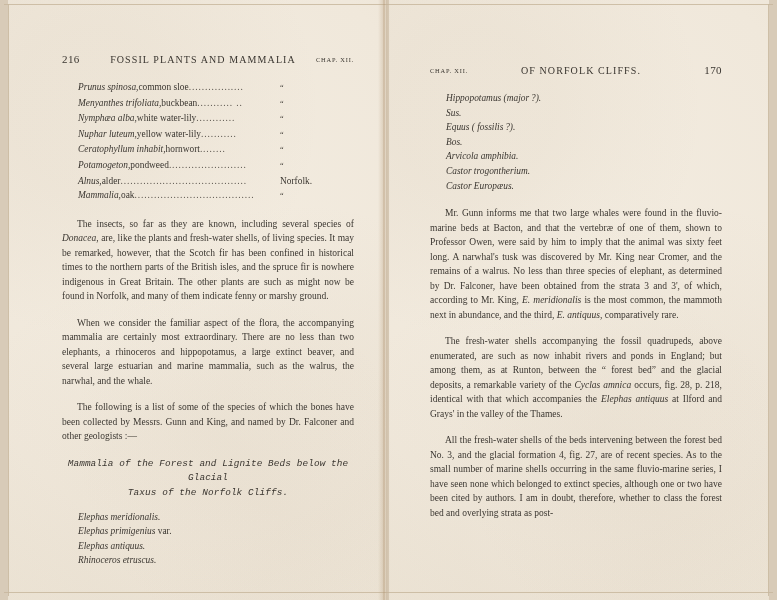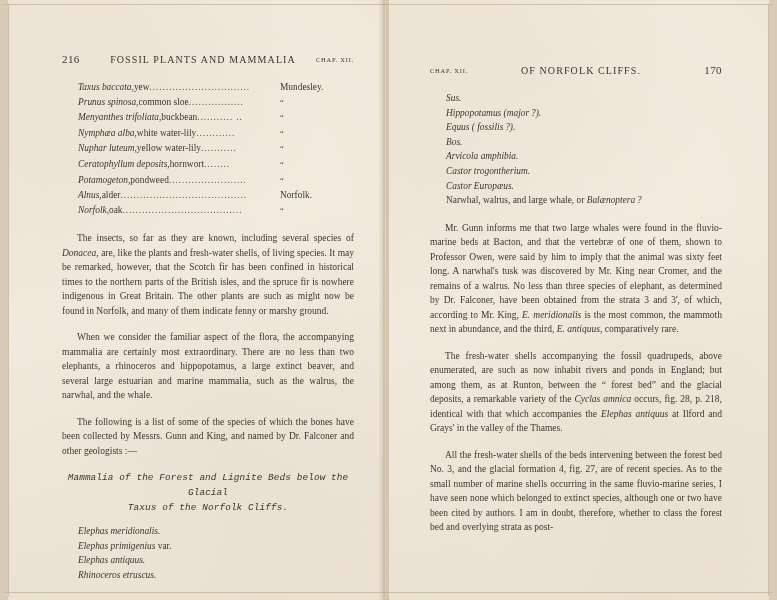--- a/index.html
+++ b/index.html
@@ -192,26 +192,20 @@
   <div class="page left ink-fade">
 
     <div class="runhead leftpg">
       <span class="folio">216</span>
       <span class="title">FOSSIL PLANTS AND MAMMALIA</span>
       <span class="chap">CHAP. XII.</span>
     </div>
 
     <div class="listing" id="plant-list">
         <div class="lrow">
-          <span class="name">Taxus baccata,</span>
-          <span class="common"> yew</span>
-          <span class="leader">...............................</span>
-          <span class="loc">Mundesley.</span>
-        </div>
-        <div class="lrow">
           <span class="name">Prunus spinosa,</span>
           <span class="common"> common sloe</span>
           <span class="leader">.................</span>
           <span class="loc ditto">“</span>
         </div>
         <div class="lrow">
           <span class="name">Menyanthes trifoliata,</span>
           <span class="common"> buckbean</span>
           <span class="leader">........... ..</span>
           <span class="loc ditto">“</span>
@@ -222,39 +216,39 @@
           <span class="leader">............</span>
           <span class="loc ditto">“</span>
         </div>
         <div class="lrow">
           <span class="name">Nuphar luteum,</span>
           <span class="common"> yellow water-lily</span>
           <span class="leader">...........</span>
           <span class="loc ditto">“</span>
         </div>
         <div class="lrow">
-          <span class="name">Ceratophyllum deposits,</span>
+          <span class="name">Ceratophyllum inhabit,</span>
           <span class="common"> hornwort</span>
           <span class="leader">........</span>
           <span class="loc ditto">“</span>
         </div>
         <div class="lrow">
           <span class="name">Potamogeton,</span>
           <span class="common"> pondweed</span>
           <span class="leader">........................</span>
           <span class="loc ditto">“</span>
         </div>
         <div class="lrow">
           <span class="name">Alnus,</span>
           <span class="common"> alder</span>
           <span class="leader">.......................................</span>
           <span class="loc">Norfolk.</span>
         </div>
         <div class="lrow">
-          <span class="name">Norfolk,</span>
+          <span class="name">Mammalia,</span>
           <span class="common"> oak</span>
           <span class="leader">.....................................</span>
           <span class="loc ditto">“</span>
         </div>
       </div>
 
     <div class="blockgap"></div>
 
     <p class="para">
       <span>The insects, so far as they are known, including several species of </span><i>Donacea</i><span>, are, like the plants and fresh-water shells, of living species.  It may be remarked, however, that the Scotch fir has been confined in historical times to the northern parts of the British isles, and the spruce fir is nowhere indigenous in Great Britain.  The other plants are such as might now be found in Norfolk, and many of them indicate fenny or marshy ground.</span>
@@ -281,28 +275,27 @@
 
   <div class="page right ink-fade">
 
     <div class="runhead rightpg">
       <span class="chap">CHAP. XII.</span>
       <span class="title">OF NORFOLK CLIFFS.</span>
       <span class="folio">170</span>
     </div>
 
     <div class="plainlist" id="right-mammals">
+        <div class="prow"><span>Hippopotamus (major ?).</span></div>
         <div class="prow"><span>Sus.</span></div>
-        <div class="prow"><span>Hippopotamus (major ?).</span></div>
         <div class="prow"><span>Equus ( fossilis ?).</span></div>
         <div class="prow"><span>Bos.</span></div>
         <div class="prow"><span>Arvicola amphibia.</span></div>
         <div class="prow"><span>Castor trogontherium.</span></div>
         <div class="prow"><span>Castor Europæus.</span></div>
-        <div class="prow"><span class="rm">Narwhal, walrus, and large whale, or </span><span>Balænoptera ?</span></div>
       </div>
 
     <div class="blockgap"></div>
 
     <p class="para">
       <span>Mr. Gunn informs me that two large whales were found in the fluvio-marine beds at Bacton, and that the vertebræ of one of them, shown to Professor Owen, were said by him to imply that the animal was sixty feet long.  A narwhal's tusk was discovered by Mr. King near Cromer, and the remains of a walrus.  No less than three species of elephant, as determined by Dr. Falconer, have been obtained from the strata 3 and 3', of which, according to Mr. King, </span><i>E. meridionalis</i><span> is the most common, the mammoth next in abundance, and the third, </span><i>E. antiquus</i><span>, comparatively rare.</span>
     </p>
 
     <p class="para">
       <span>The fresh-water shells accompanying the fossil quadrupeds, above enumerated, are such as now inhabit rivers and ponds in England; but among them, as at Runton, between the “ forest bed” and the glacial deposits, a remarkable variety of the </span><i>Cyclas amnica</i><span> occurs, fig. 28, p. 218, identical with that which accompanies the </span><i>Elephas antiquus</i><span> at Ilford and Grays' in the valley of the Thames.</span>

